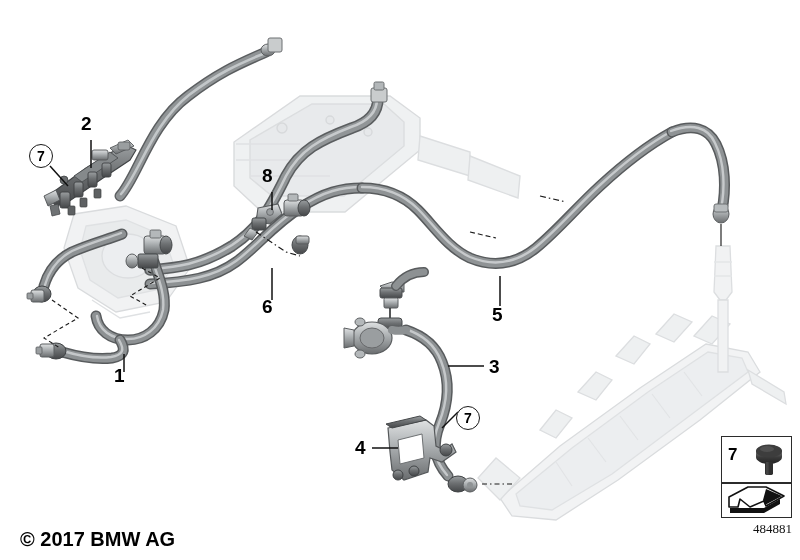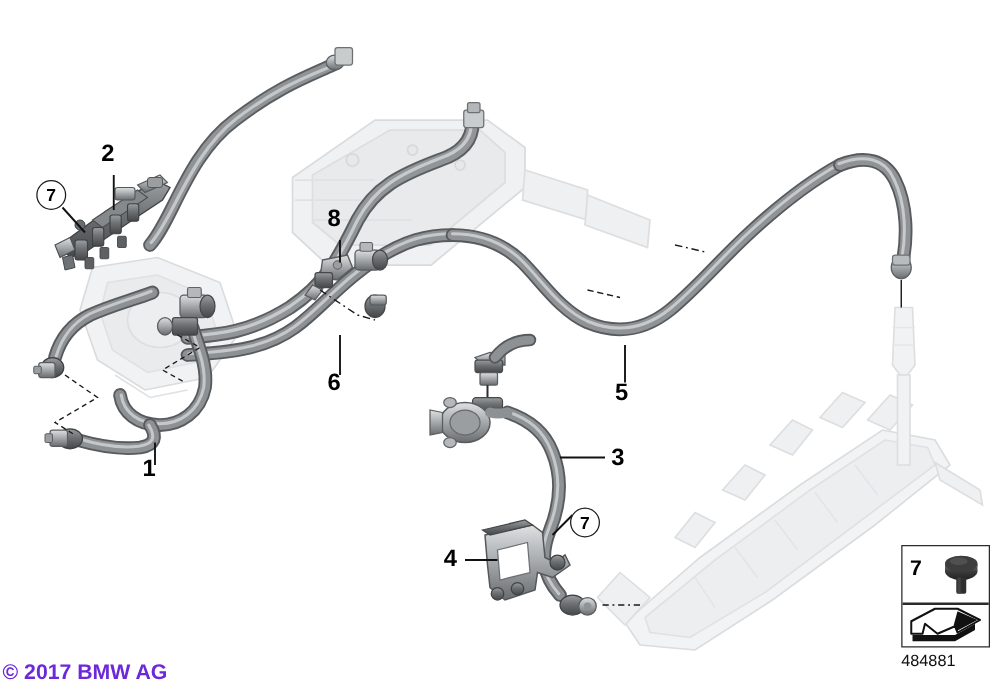--- a/index.html
+++ b/index.html
@@ -44,26 +44,26 @@
     align-items: center;
     justify-content: center;
     font-family: "Liberation Sans", sans-serif;
     font-weight: bold;
     font-size: 14px;
     color: #000000;
     box-sizing: border-box;
   }
   #copyright {
     position: absolute;
-    left: 2px;
+    left: 20px;
     top: 528px;
     font-family: "Liberation Sans", sans-serif;
     font-weight: bold;
-    font-size: 17px;
-    color: #6d28d9;
+    font-size: 20px;
+    color: #000000;
     letter-spacing: 0px;
   }
   #legend-box {
     position: absolute;
     left: 721px;
     top: 436px;
     width: 71px;
     height: 82px;
     border: 1.5px solid #2b2b2b;
     box-sizing: border-box;
@@ -98,22 +98,22 @@
     left: 4px;
     top: 48px;
     width: 63px;
     height: 30px;
   }
   #diagram-number {
     position: absolute;
     left: 721px;
     top: 521px;
     width: 71px;
-    text-align: left;
-    font-family: Liberation Sans, sans-serif;
+    text-align: right;
+    font-family: Liberation Serif, serif;
     font-size: 13px;
     color: #111111;
   }
 </style>
 </head>
 <body>
 
 <div id="page">
 
   <svg id="diagram-svg" viewBox="0 0 800 560">

